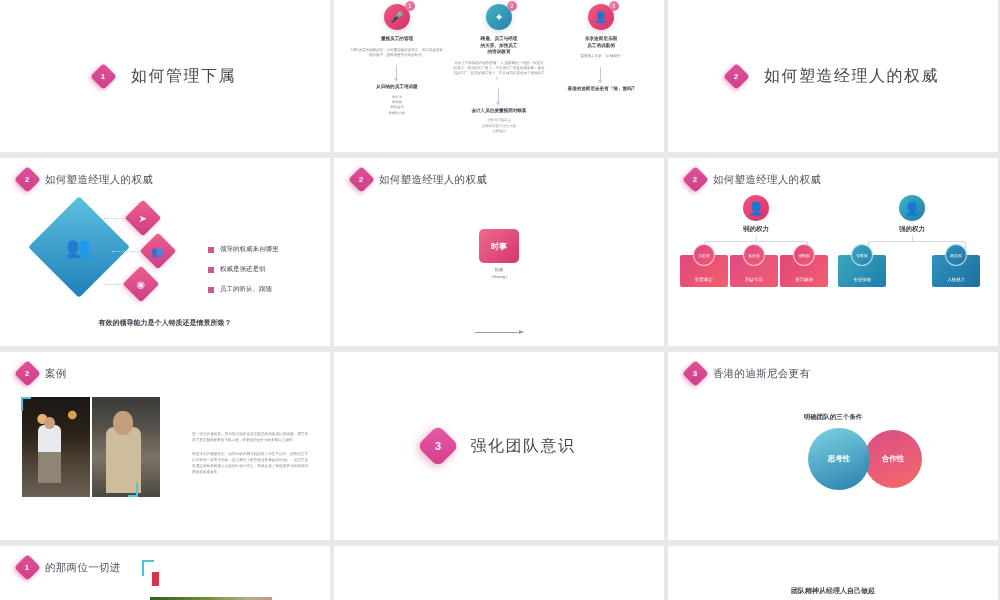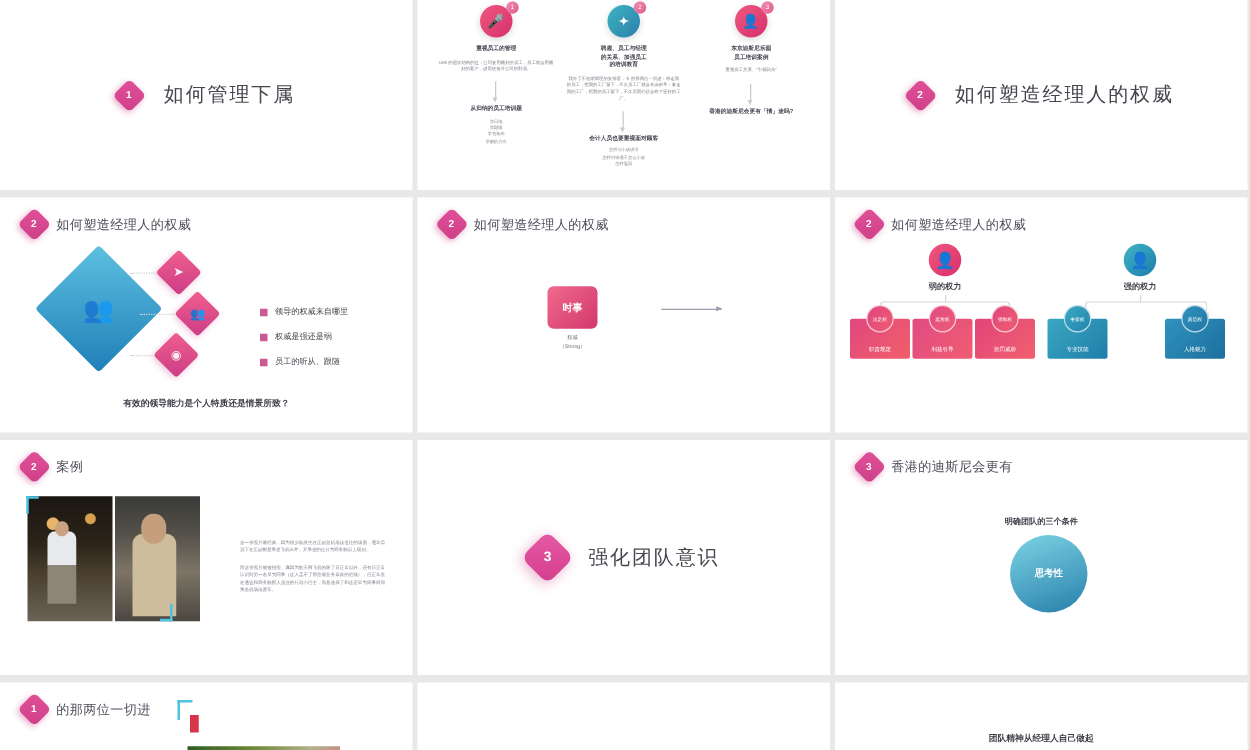--- a/index.html
+++ b/index.html
@@ -92,21 +92,21 @@
   .dot-line.l1{left:104px;top:25px;width:26px;}
   .dot-line.l2{left:112px;top:58px;width:34px;}
   .dot-line.l3{left:104px;top:91px;width:26px;}
   .bl-row{ position:absolute; left:208px; display:flex; align-items:center; gap:6px;}
   .bl-row.r1{top:52px;} .bl-row.r2{top:72px;} .bl-row.r3{top:92px;}
   .bl-sq{width:6px;height:6px;background:#cc5a92;flex:0 0 6px;}
   .bl-tx{font-size:6.5px;color:#44444f;}
   .foot-q{ position:absolute; bottom:18px; width:100%; text-align:center; font-size:7px; font-weight:bold; color:#3d3d49;}
 
   
-  .two-box{ display:flex; align-items:flex-start; justify-content:center; gap:34px; margin-top:40px;}
+  .two-box{ display:flex; align-items:center; justify-content:center; gap:34px; margin-top:40px;flex-direction:column;}
   .tb{ text-align:center; width:74px;}
   .tb-card{ width:40px;height:34px;border-radius:5px;margin:0 auto;display:flex;align-items:center;justify-content:center;color:#fff;font-size:8px;font-weight:bold;}
   .tb-card.pk{ background:linear-gradient(135deg,#f06a8d,#d2376c);}
   .tb-card.tl{ background:linear-gradient(135deg,#3fb3c7,#1f7fa9);}
   .tb-cap{ font-size:4.2px;color:#6f6f7d;margin-top:4px;line-height:1.6;}
   .arrow-h{ width:48px;height:1px;background:#9b9bab;margin-top:18px;position:relative;}
   .arrow-h:after{content:"";position:absolute;right:-1px;top:-2.5px;border-top:2.5px solid transparent;border-bottom:2.5px solid transparent;border-left:5px solid #9b9bab;}
 
   
   .org{ position:relative; height:140px; }
@@ -371,20 +371,21 @@
 
   <div class="slide">
     <div class="sl-head">
       <div class="hexnum">
           <span>3</span>
         </div>
       <div class="sl-title">香港的迪斯尼会更有</div>
     </div>
     <div class="circ-h">明确团队的三个条件</div>
     <div class="circ-stage">
+      <div class="cc c-b">合作性</div>
       <div class="cc c-c">思考性</div>
     </div>
   </div>
 
   <div class="slide">
     <div class="sl-head">
       <div class="hexnum">
           <span>1</span>
         </div>
       <div class="sl-title">的那两位一切进</div>

